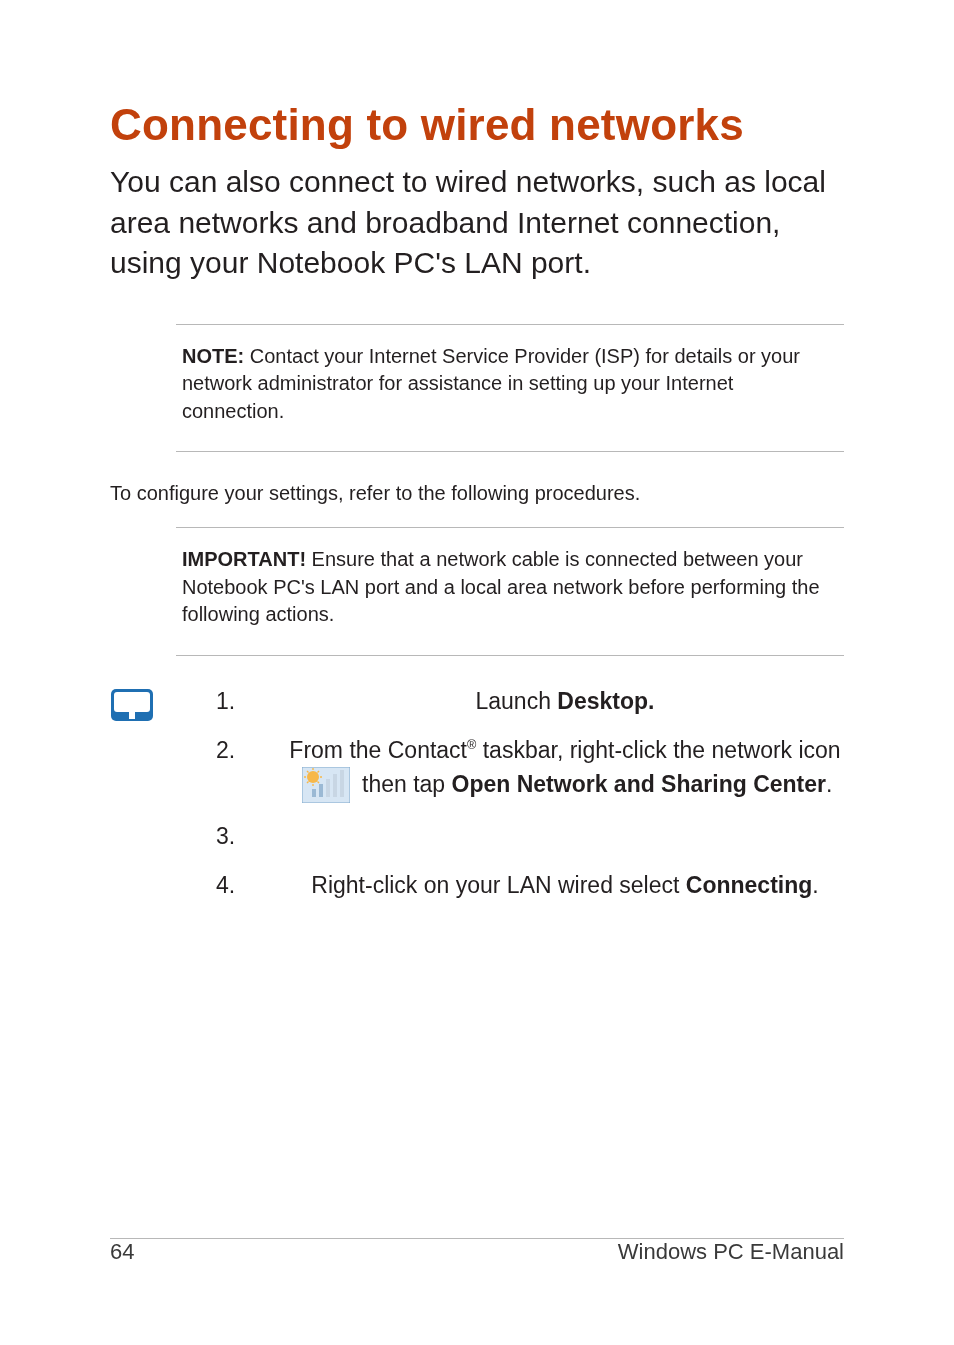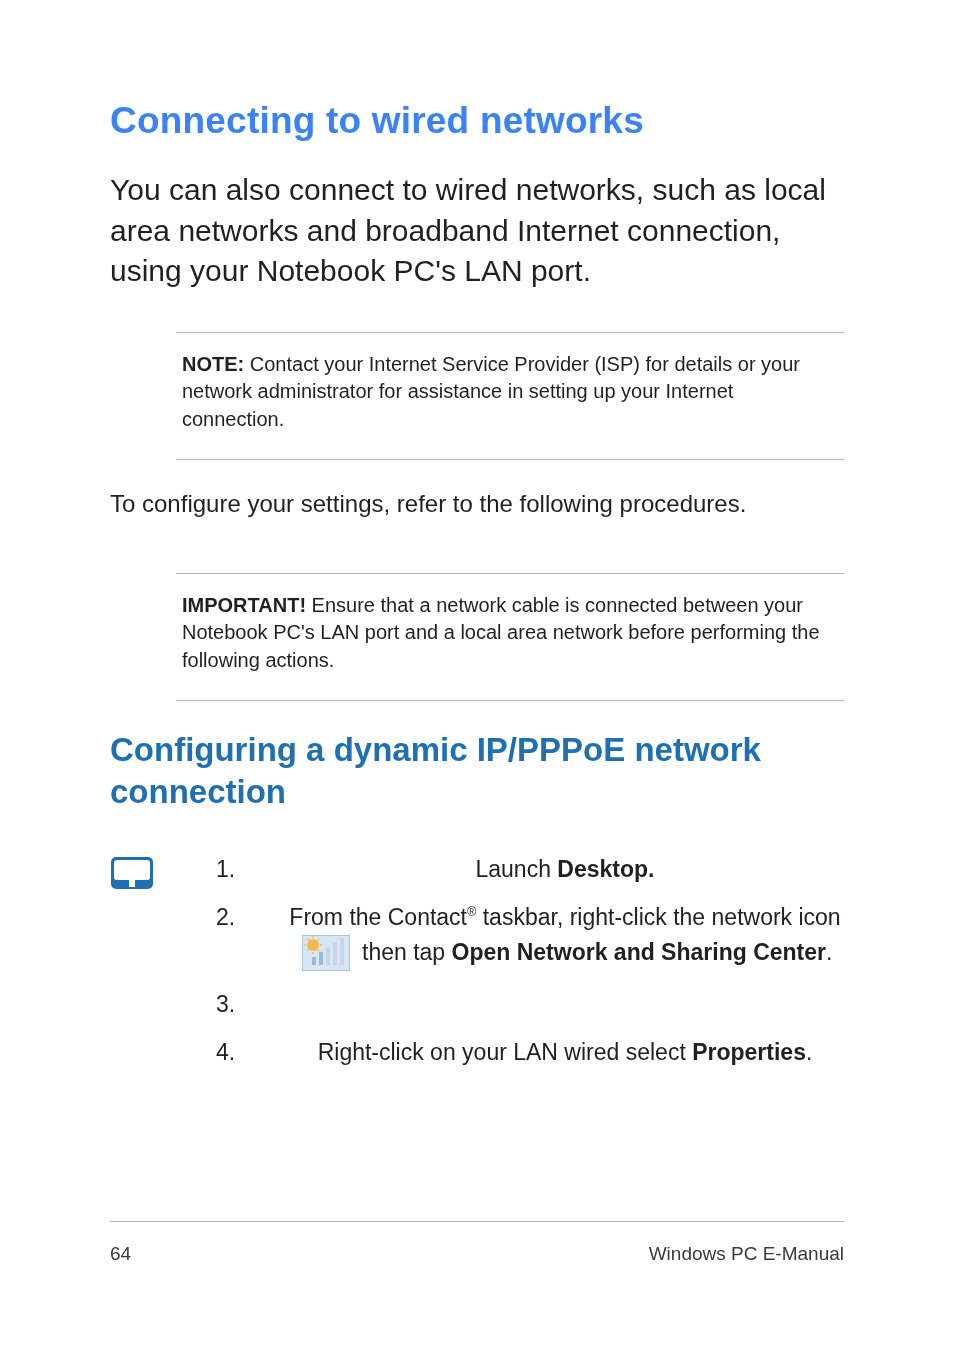--- a/index.html
+++ b/index.html
@@ -1,54 +1,53 @@
 <!DOCTYPE html>
 <html><head>
 <meta charset="utf-8">
 <style>
   * { box-sizing: border-box; margin: 0; padding: 0; }
   html, body { width: 954px; height: 1345px; background: #fff; font-family: "Segoe UI", "Myriad Pro", Arial, sans-serif; color: #231f20; }
   .page { width: 954px; height: 1345px; position: relative; padding: 100px 110px 0 110px; }
-  .h1 { color: #3b82f6; font-size: 37px; font-weight: 700; letter-spacing: 0.2px; margin-bottom: 28px; }
+  .h1 { color: #c2410c; font-size: 44px; font-weight: 700; letter-spacing: 0.2px; margin-bottom: 12px; }
   .p-intro { font-size: 30px; line-height: 1.35; margin-bottom: 40px; }
   .callout { margin-left: 66px; border-top: 1px solid #b8b8b8; border-bottom: 1px solid #b8b8b8; padding: 18px 6px 26px 6px; font-size: 20px; line-height: 1.38; margin-bottom: 28px; }
   .callout .lead { font-weight: 700; }
-  .p-mid { font-size: 24px; line-height: 1.35; margin-bottom: 52px; }
+  .p-mid { font-size: 20px; line-height: 1.35; margin-bottom: 20px; }
   .h2 { color: #1f6fb2; font-size: 33px; font-weight: 700; line-height: 1.25; margin-bottom: 40px; }
   .steps-row { display: flex; align-items: flex-start; }
   .trackpad-icon { width: 44px; height: 34px; margin-top: 4px; margin-right: 62px; flex: 0 0 auto; }
   .steps { flex: 1; }
   .step { display: flex; font-size: 23px; line-height: 1.5; margin-bottom: 14px; }
   .step .num { width: 70px; flex: 0 0 70px; }
   .step .body { flex: 1; text-align: center; }
   .b { font-weight: 700; }
   .sup { font-size: 0.55em; vertical-align: super; }
   .net-icon { display: inline-block; width: 48px; height: 36px; vertical-align: middle; margin: 0 6px 2px 4px; }
   .footer { position: absolute; left: 110px; right: 110px; bottom: 80px; }
-  .footer-line { border-top: 1px solid #b8b8b8; padding-top: 21px; display: flex; justify-content: space-between; font-size: 19px; color: #3a3a3a; }
+  .footer-line { border-top: 1px solid #b8b8b8; padding-top: 0; display: flex; justify-content: space-between; font-size: 22px; color: #3a3a3a; }
 </style>
 </head>
 <body>
 
 <div class="page">
   <h1 class="h1">Connecting to wired networks</h1>
 
   <p class="p-intro">You can also connect to wired networks, such as local area networks and broadband Internet connection, using your Notebook PC's LAN port.</p>
 
   <div class="callout">
     <span class="lead">NOTE:</span><span> Contact your Internet Service Provider (ISP) for details or your network administrator for assistance in setting up your Internet connection.</span>
   </div>
 
   <p class="p-mid">To configure your settings, refer to the following procedures.</p>
 
   <div class="callout">
     <span class="lead">IMPORTANT!</span><span>  Ensure that a network cable is connected between your Notebook PC's LAN port and a local area network before performing the following actions.</span>
   </div>
 
-  <h2 class="h2">Configuring a dynamic IP/PPPoE network connection</h2>
 
   <div class="steps-row">
     <svg class="trackpad-icon" viewBox="0 0 44 34">
       <rect x="1" y="1" width="42" height="32" rx="5" ry="5" fill="#1f6fb2"></rect>
       <rect x="4" y="4" width="36" height="20" rx="3" ry="3" fill="#ffffff"></rect>
       <rect x="19" y="23" width="6" height="8" fill="#ffffff"></rect>
     </svg>
 
     <div class="steps">
 
@@ -84,21 +83,21 @@
         </div>
       </div>
 
       <div class="step">
         <div class="num">3.</div>
       </div>
 
       <div class="step">
         <div class="num">4.</div>
         <div class="body">
-          <span>Right-click on your LAN wired select </span><span class="b">Properties</span><span>.</span>
+          <span>Right-click on your LAN wired select </span><span class="b">Connecting</span><span>.</span>
         </div>
       </div>
 
     </div>
   </div>
 
   <div class="footer">
     <div class="footer-line">
       <span>64</span>
       <span>Windows PC E-Manual</span>

